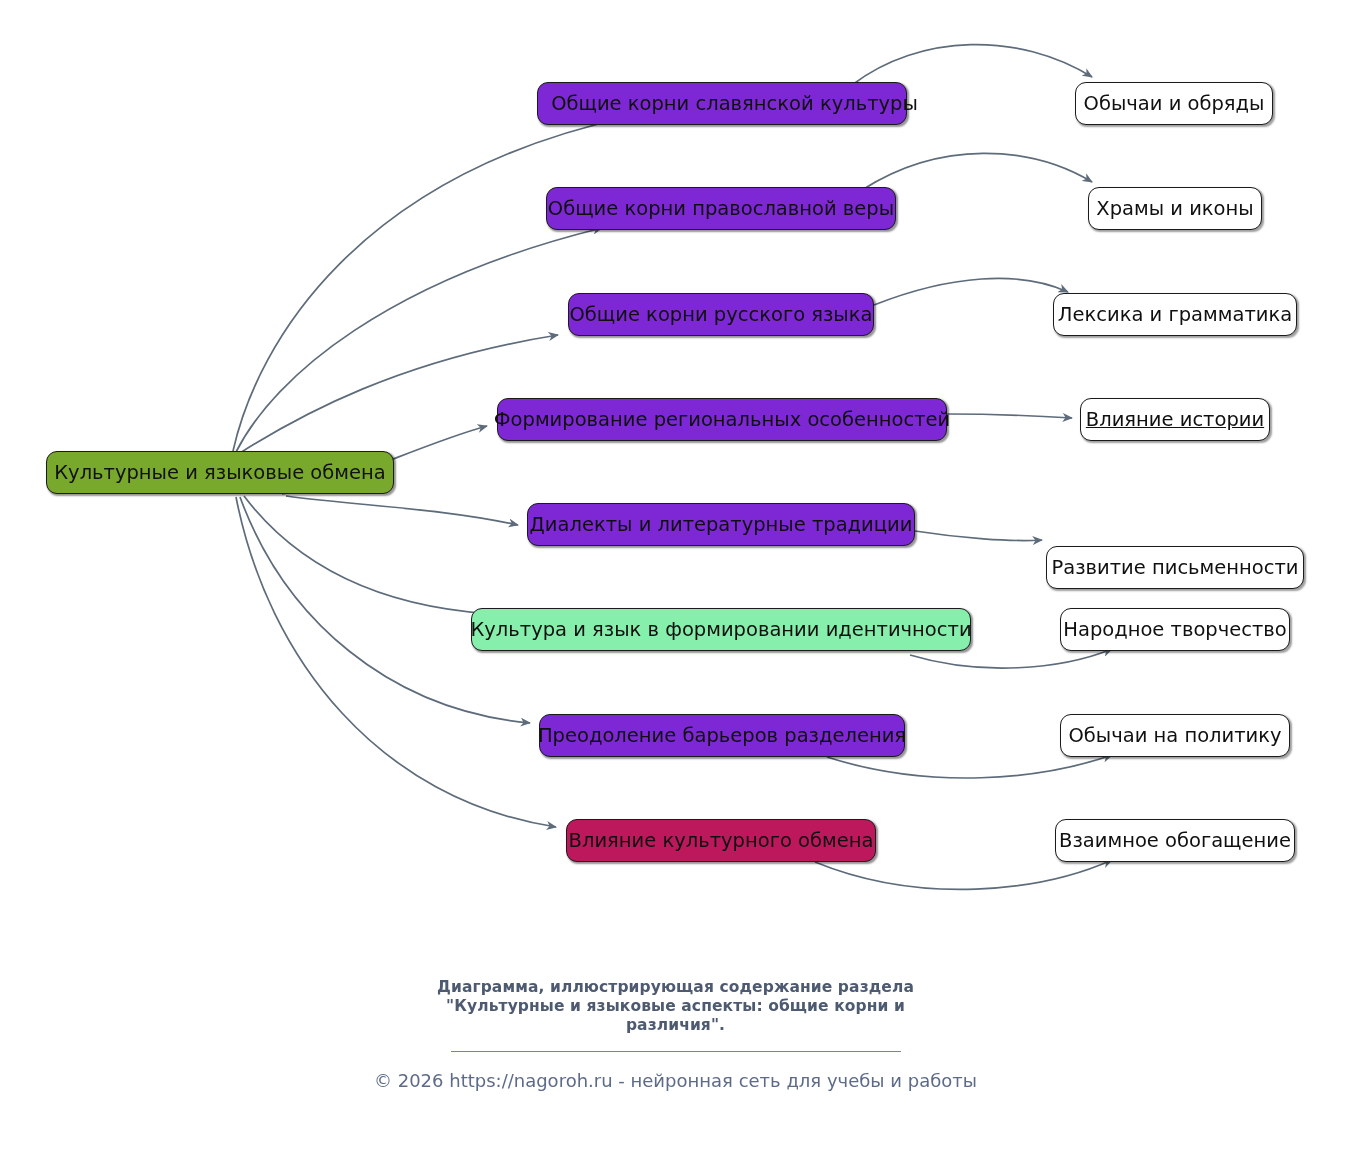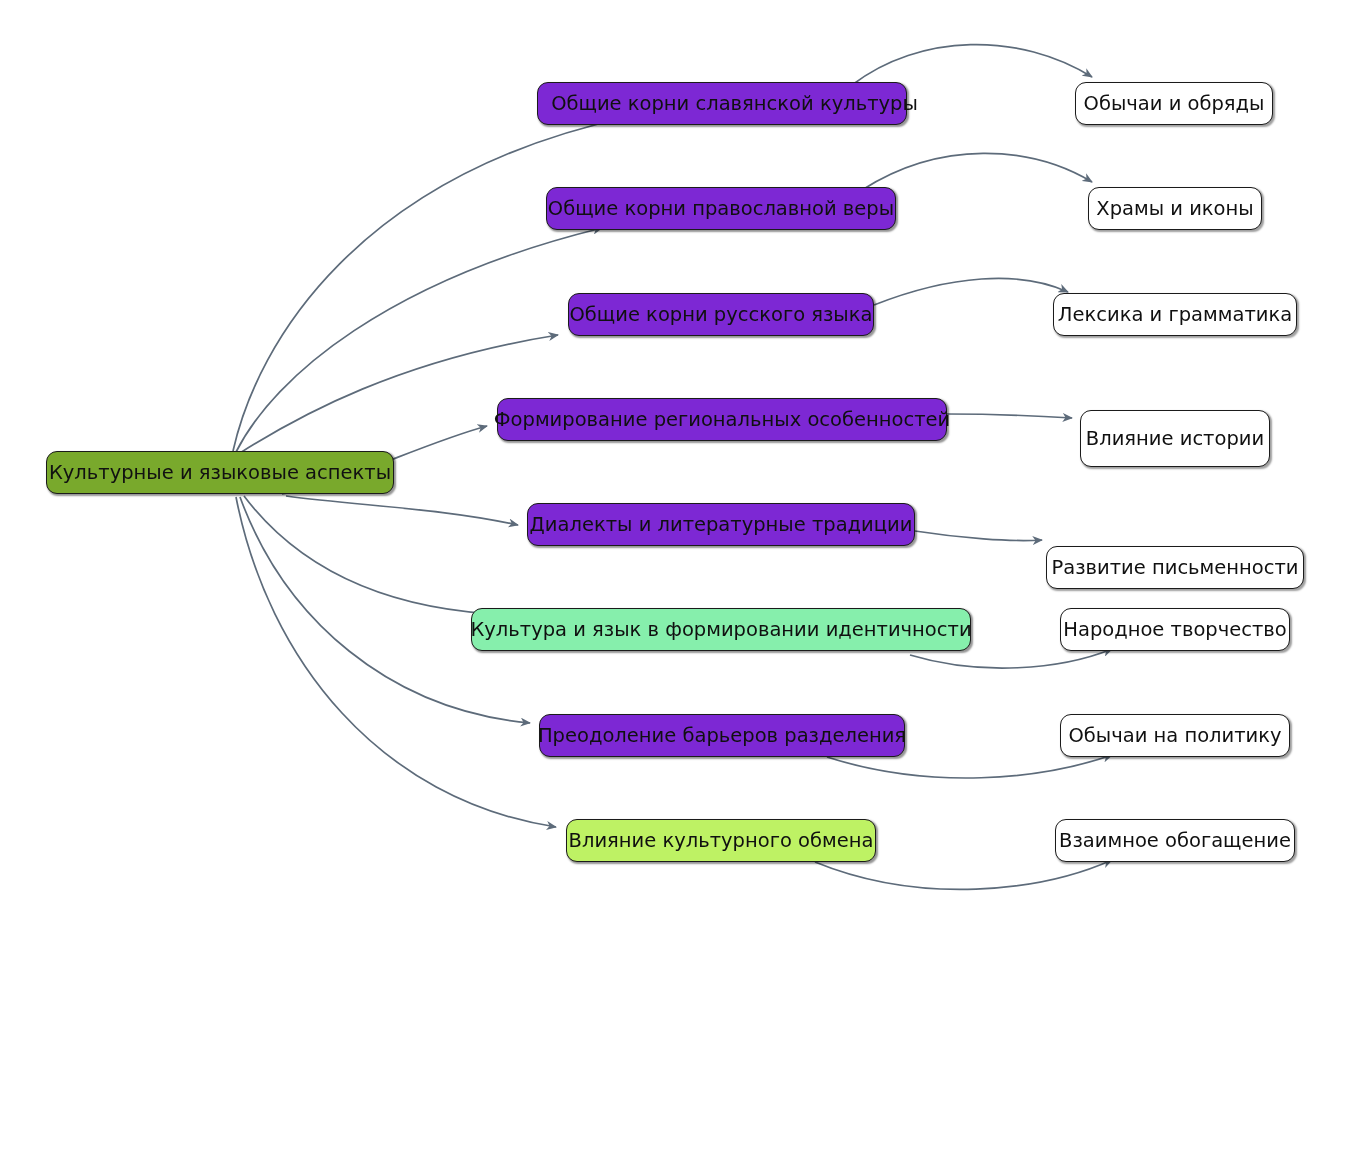--- a/index.html
+++ b/index.html
@@ -120,21 +120,21 @@
         <path d="M 947 414 C 1000 414, 1040 416, 1072 418" fill="none" stroke="#5d6b7a" stroke-width="1.7" marker-end="url(#arrowhead)"></path>
         <path d="M 915 531 C 960 538, 1010 542, 1042 540" fill="none" stroke="#5d6b7a" stroke-width="1.7" marker-end="url(#arrowhead)"></path>
         <path d="M 910 655 C 980 676, 1060 670, 1112 649" fill="none" stroke="#5d6b7a" stroke-width="1.7" marker-end="url(#arrowhead)"></path>
         <path d="M 827 757 C 930 790, 1040 780, 1112 755" fill="none" stroke="#5d6b7a" stroke-width="1.7" marker-end="url(#arrowhead)"></path>
         <path d="M 815 862 C 920 905, 1040 892, 1112 860" fill="none" stroke="#5d6b7a" stroke-width="1.7" marker-end="url(#arrowhead)"></path>
       </g>
   </svg>
 
   <div id="node-layer">
       <div class="node node-root" style="left: 46px; top: 451px; width: 348px; height: 43px; background: rgb(121, 169, 44);">
-        <span class="node-label">Культурные и языковые аспекты</span>
+        <span class="node-label">Культурные и языковые обмена</span>
       </div>
       <div class="node node-branch" style="left: 537px; top: 82px; width: 370px; height: 43px; background: rgb(125, 40, 212); padding-left: 25px;">
         <span class="node-label">Общие корни славянской культуры</span>
       </div>
       <div class="node node-branch" style="left: 546px; top: 187px; width: 350px; height: 43px; background: rgb(125, 40, 212);">
         <span class="node-label">Общие корни православной веры</span>
       </div>
       <div class="node node-branch" style="left: 568px; top: 293px; width: 306px; height: 43px; background: rgb(125, 40, 212);">
         <span class="node-label">Общие корни русского языка</span>
       </div>
@@ -143,44 +143,51 @@
       </div>
       <div class="node node-branch" style="left: 527px; top: 503px; width: 388px; height: 43px; background: rgb(125, 40, 212);">
         <span class="node-label">Диалекты и литературные традиции</span>
       </div>
       <div class="node node-branch" style="left: 471px; top: 608px; width: 500px; height: 43px; background: #86efac;">
         <span class="node-label">Культура и язык в формировании идентичности</span>
       </div>
       <div class="node node-branch" style="left: 539px; top: 714px; width: 366px; height: 43px; background: rgb(125, 40, 212);">
         <span class="node-label">Преодоление барьеров разделения</span>
       </div>
-      <div class="node node-branch" style="left: 566px; top: 819px; width: 310px; height: 43px; background: #bef264;">
+      <div class="node node-branch" style="left: 566px; top: 819px; width: 310px; height: 43px; background: #be185d;">
         <span class="node-label">Влияние культурного обмена</span>
       </div>
       <div class="node node-leaf" style="left: 1075px; top: 82px; width: 198px; height: 43px; background: rgb(255, 255, 255);">
         <span class="node-label">Обычаи и обряды</span>
       </div>
       <div class="node node-leaf" style="left: 1088px; top: 187px; width: 174px; height: 43px; background: rgb(255, 255, 255);">
         <span class="node-label">Храмы и иконы</span>
       </div>
       <div class="node node-leaf" style="left: 1053px; top: 293px; width: 244px; height: 43px; background: rgb(255, 255, 255);">
         <span class="node-label">Лексика и грамматика</span>
       </div>
-      <div class="node node-leaf" style="left: 1080px; top: 410px; width: 190px; height: 57px; background: rgb(255, 255, 255);">
+      <div class="node node-leaf" style="left: 1080px; top: 398px; width: 190px; height: 43px; background: rgb(255, 255, 255); text-decoration: underline;">
         <span class="node-label">Влияние истории</span>
       </div>
       <div class="node node-leaf" style="left: 1046px; top: 503px; width: 258px; height: 43px; background: rgb(255, 255, 255); margin-top: 43px;">
         <span class="node-label">Развитие письменности</span>
       </div>
       <div class="node node-leaf" style="left: 1060px; top: 608px; width: 230px; height: 43px; background: rgb(255, 255, 255);">
         <span class="node-label">Народное творчество</span>
       </div>
       <div class="node node-leaf" style="left: 1060px; top: 714px; width: 230px; height: 43px; background: rgb(255, 255, 255);">
         <span class="node-label">Обычаи на политику</span>
       </div>
       <div class="node node-leaf" style="left: 1055px; top: 819px; width: 240px; height: 43px; background: rgb(255, 255, 255);">
         <span class="node-label">Взаимное обогащение</span>
       </div>
     </div>
 
+  <div id="caption-block">
+    <div class="caption-line">Диаграмма, иллюстрирующая содержание раздела</div>
+    <div class="caption-line">"Культурные и языковые аспекты: общие корни и</div>
+    <div class="caption-line">различия".</div>
+    <div id="caption-divider"></div>
+  </div>
 
+  <div id="footer-text">© 2026 https://nagoroh.ru - нейронная сеть для учебы и работы</div>
 
 </div>
 
 </body></html>

